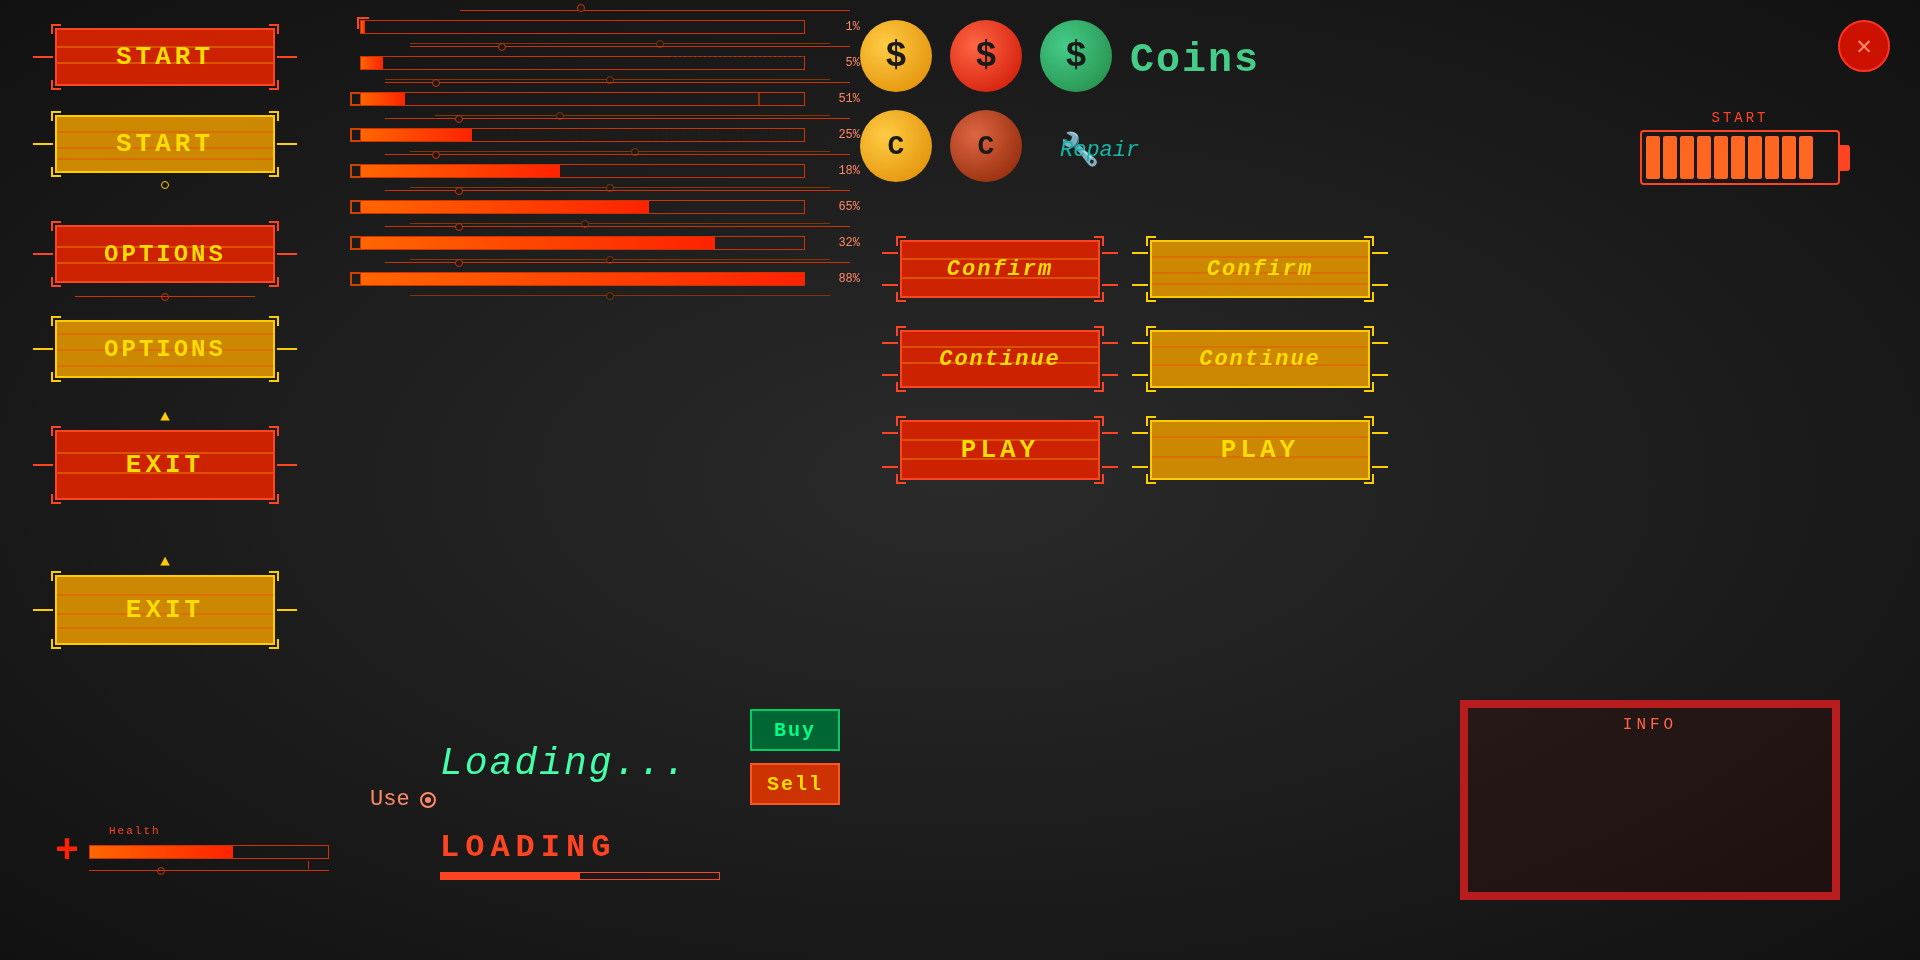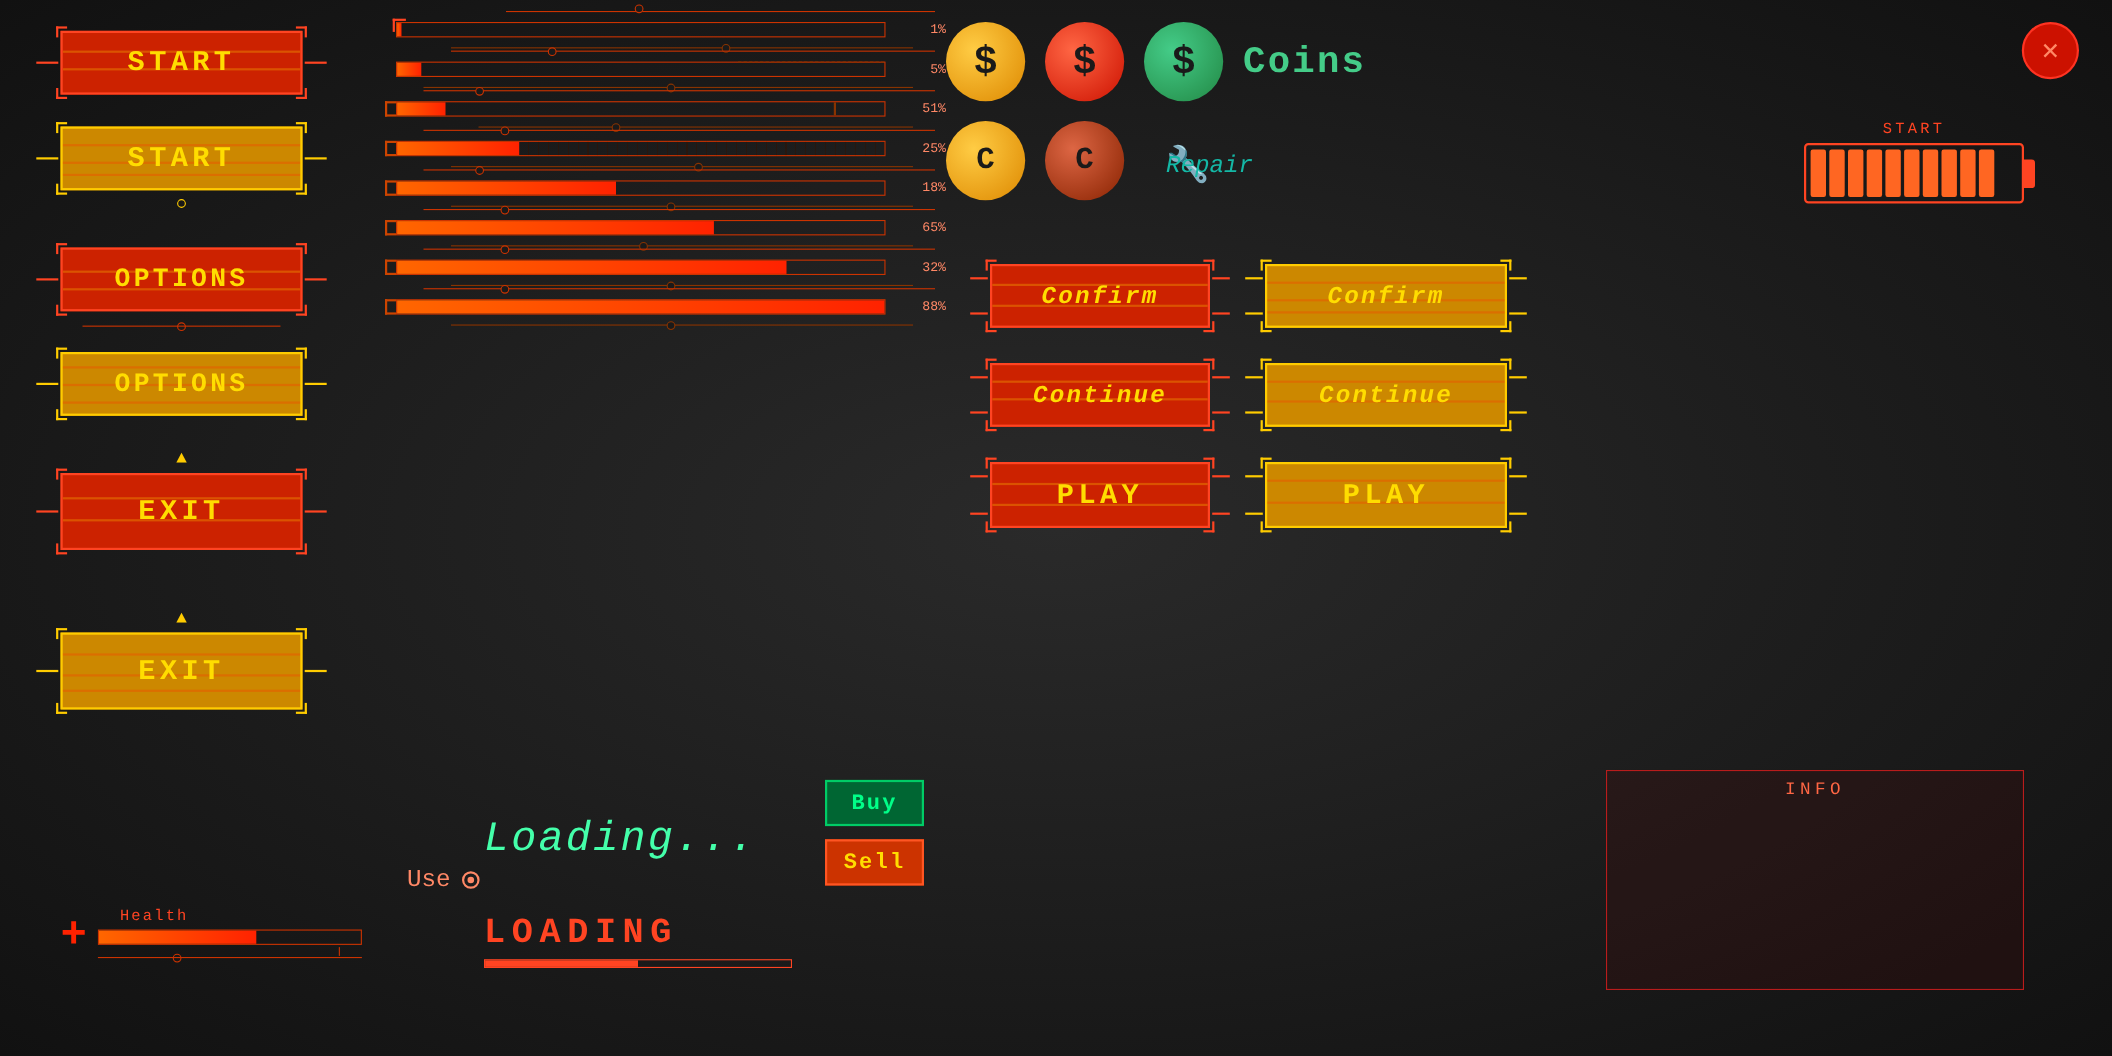--- a/index.html
+++ b/index.html
@@ -100,21 +100,21 @@
       color: #ff8866;
       font-size: 26px;
       font-weight: bold;
     }
 
     
     .info-box {
       position: absolute;
       bottom: 60px; right: 80px;
       width: 380px; height: 200px;
-      border: 1px solid #b91c1c;
+      border: 8px solid #b91c1c;
       background: rgba(100, 0, 0, 0.15);
     }
     .info-title {
       color: #ff6644;
       font-size: 16px;
       letter-spacing: 4px;
       text-align: center;
       margin-top: 8px;
     }
 
@@ -199,21 +199,21 @@
     }
     .btn-glitch-lines span {
       position: absolute;
       left: 0; right: 0;
       height: 2px;
       background: rgba(255,200,0,0.3);
     }
 
     .coins-label {
       color: #44cc88;
-      font-size: 34px;
+      font-size: 40px;
       font-weight: bold;
       letter-spacing: 2px;
     }
   </style>
 </head>
 <body>
 
 <div class="close-btn">
   <span>✕</span>
 </div>
@@ -324,21 +324,21 @@
   <div style="position:absolute; bottom:-4px; left:-4px; width:10px; height:10px; border-bottom:2px solid #ffcc00; border-left:2px solid #ffcc00;"></div>
   <div style="position:absolute; bottom:-4px; right:-4px; width:10px; height:10px; border-bottom:2px solid #ffcc00; border-right:2px solid #ffcc00;"></div>
   <div style="position:absolute; left:-22px; top:50%; transform:translateY(-50%); width:20px; height:2px; background:#ffcc00;"></div>
   <div style="position:absolute; right:-22px; top:50%; transform:translateY(-50%); width:20px; height:2px; background:#ffcc00;"></div>
 </div>
 
 <div style="position:absolute; bottom:80px; left:55px;">
   <div style="display:flex; align-items:center; gap:10px; margin-bottom:8px;">
     <span class="plus-icon">+</span>
     <div style="position:relative;">
-      <div style="color:#ff4422; font-size:14px; letter-spacing:2px; position:absolute; top:-20px; left:20px;">Health</div>
+      <div style="color:#ff4422; font-size:11px; letter-spacing:2px; position:absolute; top:-20px; left:20px;">Health</div>
       <div style="width:240px; height:14px; border:1.5px solid #cc3300; position:relative;">
         <div style="width:60%; height:100%; background:linear-gradient(90deg,#ff6600,#ff2200);"></div>
       </div>
 
       <div style="position:absolute; bottom:-12px; left:0; right:0; height:1px; background:#cc3300;"></div>
       <div style="position:absolute; bottom:-16px; left:30%; width:8px; height:8px; border:1.5px solid #cc3300; border-radius:50%; transform:translateX(-50%);"></div>
       <div style="position:absolute; bottom:-10px; right:20px; height:8px; width:1.5px; background:#cc3300;"></div>
     </div>
   </div>
 </div>

